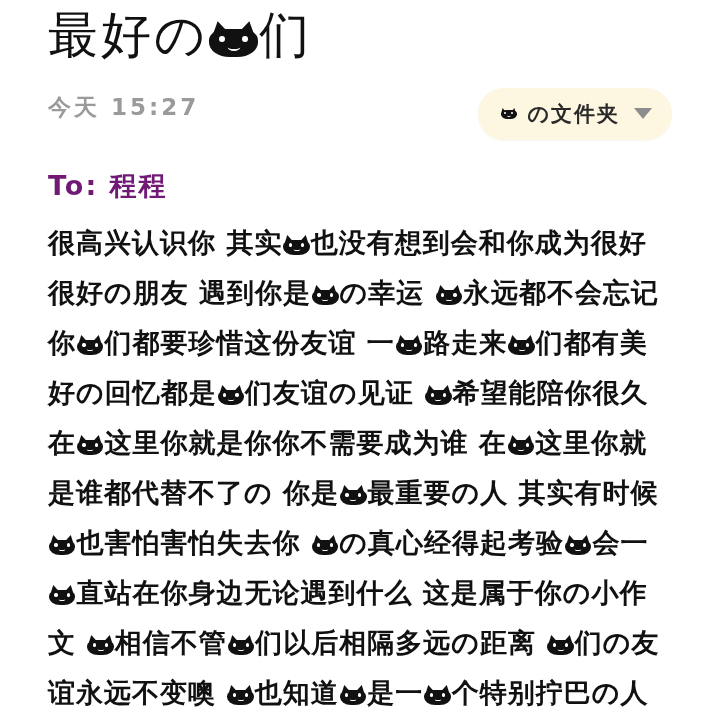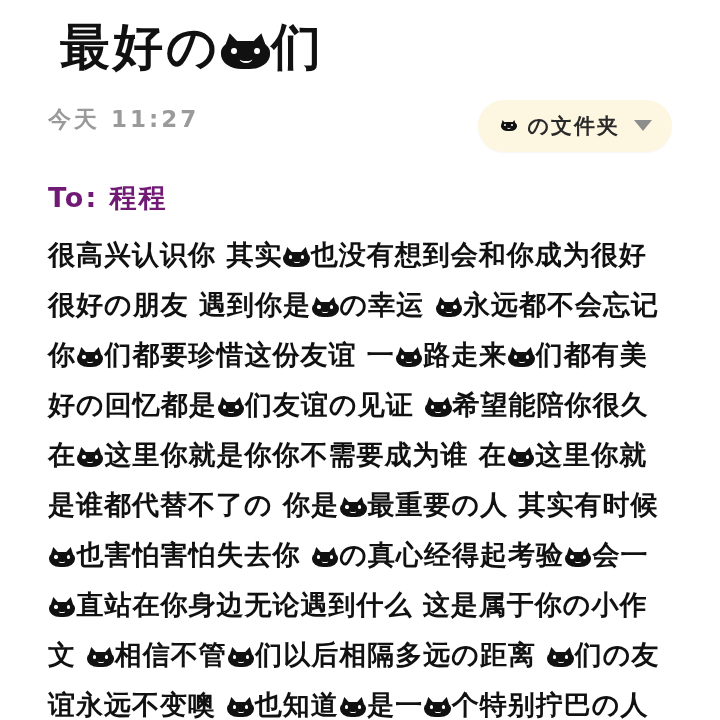--- a/index.html
+++ b/index.html
@@ -18,25 +18,25 @@
   .page {
     position: relative;
     width: 720px;
     height: 720px;
     box-sizing: border-box;
     padding: 0 48px;
   }
 
   
   .title {
-    margin: 12px;
+    margin: 0;
     padding-top: 4px;
     font-size: 50px;
     line-height: 62px;
-    font-weight: 700;
+    font-weight: 400;
     letter-spacing: 3px;
     color: #111111;
     white-space: nowrap;
   }
 
   
   .meta-row {
     display: flex;
     align-items: center;
     justify-content: space-between;
@@ -159,21 +159,21 @@
 </head>
 <body>
 
 <div class="page">
 
   <h1 class="title">
     <span>最好の</span><span class="cat"><span class="ear left"></span><span class="ear right"></span><span class="head"></span><span class="eye left"></span><span class="eye right"></span><span class="mouth"></span></span><span>们</span>
   </h1>
 
   <div class="meta-row">
-    <div class="timestamp">今天 11:27</div>
+    <div class="timestamp">今天 15:27</div>
 
     <div class="folder-chip">
       <span class="cat">
           <span class="ear left"></span>
           <span class="ear right"></span>
           <span class="head"></span>
           <span class="eye left"></span>
           <span class="eye right"></span>
           <span class="mouth"></span>
         </span>

